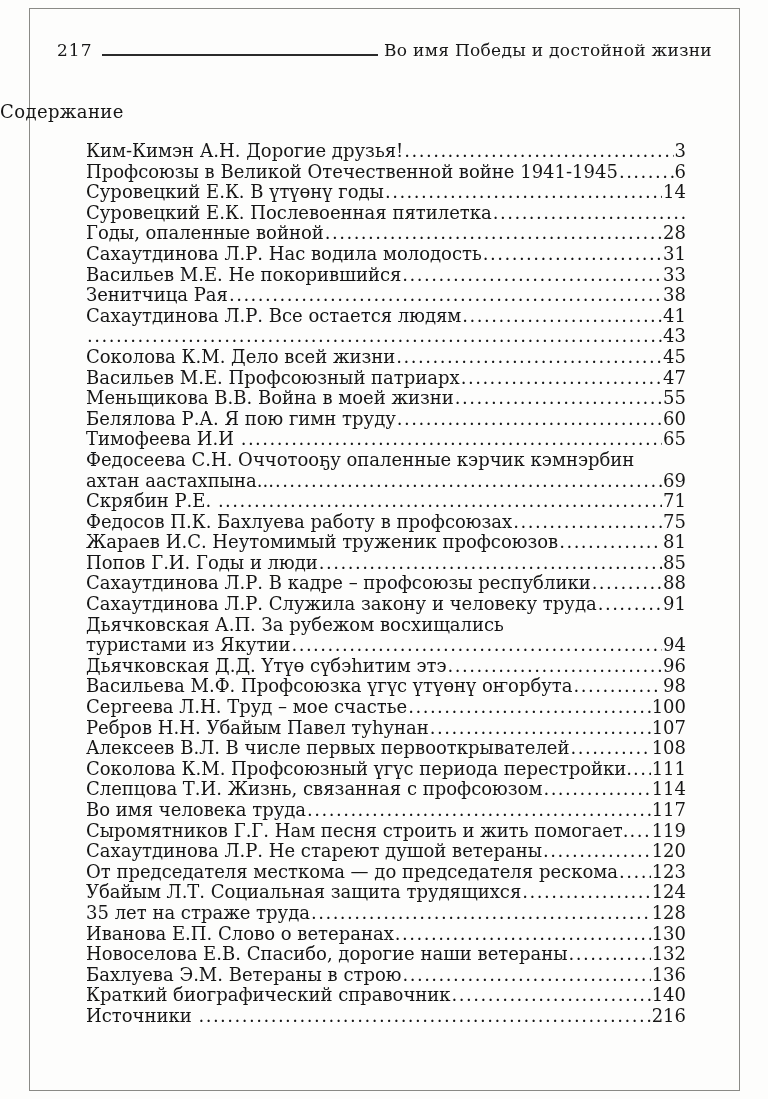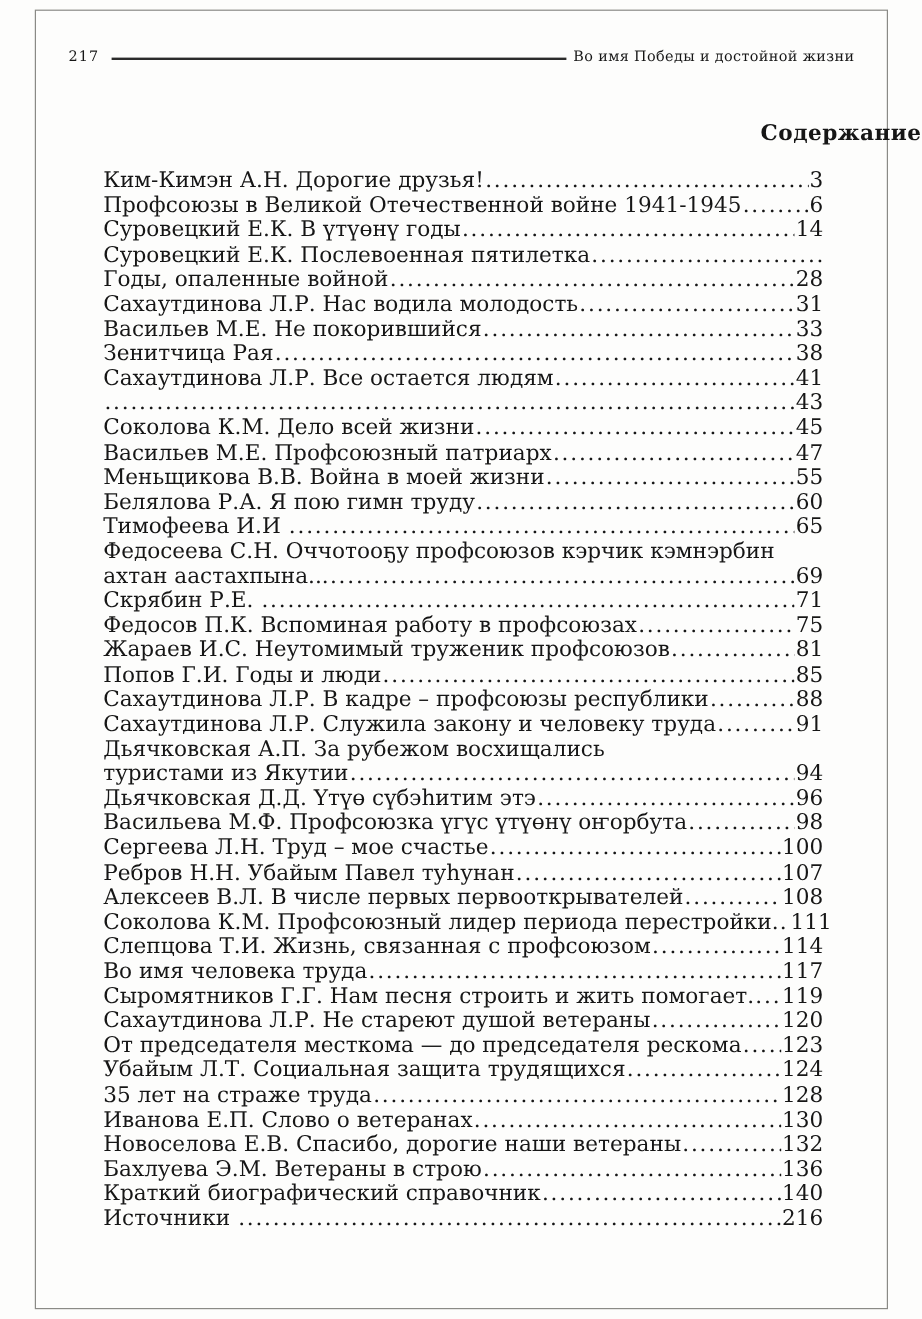--- a/index.html
+++ b/index.html
@@ -24,21 +24,21 @@
     border: 1px solid #8a8a86;
     pointer-events: none;
   }
   .pageheader {
     position: absolute;
     top: 40px;
     left: 57px;
     right: 56px;
     display: flex;
     align-items: baseline;
-    font-size: 12px;
+    font-size: 17px;
   }
   .pagenum {
     flex: 0 0 auto;
     letter-spacing: 1px;
   }
   .rule {
     flex: 1 1 auto;
     align-self: flex-end;
     border-bottom: 2px solid #2b2b2b;
     margin: 0 6px 4px 10px;
@@ -47,23 +47,23 @@
   .running-title {
     flex: 0 0 auto;
     letter-spacing: 0.3px;
   }
   h1.heading {
     position: absolute;
     top: 101px;
     left: 0;
     right: 0;
     margin: 0;
-    text-align: right;
+    text-align: left;
     font-size: 18px;
-    font-weight: bold;
+    font-weight: normal;
     letter-spacing: 0.4px;
   }
   .toc {
     position: absolute;
     top: 141px;
     left: 86px;
     right: 82px;
     font-size: 18px;
     line-height: 20.6px;
   }
@@ -204,38 +204,38 @@
     </div>
     <div class="entry">
       <div class="row">
         <span class="txt">Тимофеева И.И </span>
         <span class="leader"></span>
         <span class="pg">65</span>
       </div>
     </div>
     <div class="entry">
       <div class="row">
-        <span class="txt">Федосеева С.Н. Оччотооҕу профсоюзов кэрчик кэмнэрбин</span>
+        <span class="txt">Федосеева С.Н. Оччотооҕу опаленные кэрчик кэмнэрбин</span>
       </div>
       <div class="row">
         <span class="txt">ахтан аастахпына...</span>
         <span class="leader"></span>
         <span class="pg">69</span>
       </div>
     </div>
     <div class="entry">
       <div class="row">
         <span class="txt">Скрябин Р.Е. </span>
         <span class="leader"></span>
         <span class="pg">71</span>
       </div>
     </div>
     <div class="entry">
       <div class="row">
-        <span class="txt">Федосов П.К. Вспоминая работу в профсоюзах</span>
+        <span class="txt">Федосов П.К. Бахлуева работу в профсоюзах</span>
         <span class="leader"></span>
         <span class="pg">75</span>
       </div>
     </div>
     <div class="entry">
       <div class="row">
         <span class="txt">Жараев И.С. Неутомимый труженик профсоюзов</span>
         <span class="leader"></span>
         <span class="pg">81</span>
       </div>
@@ -301,21 +301,21 @@
     </div>
     <div class="entry">
       <div class="row">
         <span class="txt">Алексеев В.Л. В числе первых первооткрывателей</span>
         <span class="leader"></span>
         <span class="pg">108</span>
       </div>
     </div>
     <div class="entry">
       <div class="row">
-        <span class="txt">Соколова К.М. Профсоюзный лидер периода перестройки.</span>
+        <span class="txt">Соколова К.М. Профсоюзный үгүс периода перестройки.</span>
         <span class="leader"></span>
         <span class="pg">111</span>
       </div>
     </div>
     <div class="entry">
       <div class="row">
         <span class="txt">Слепцова Т.И. Жизнь, связанная с профсоюзом</span>
         <span class="leader"></span>
         <span class="pg">114</span>
       </div>

